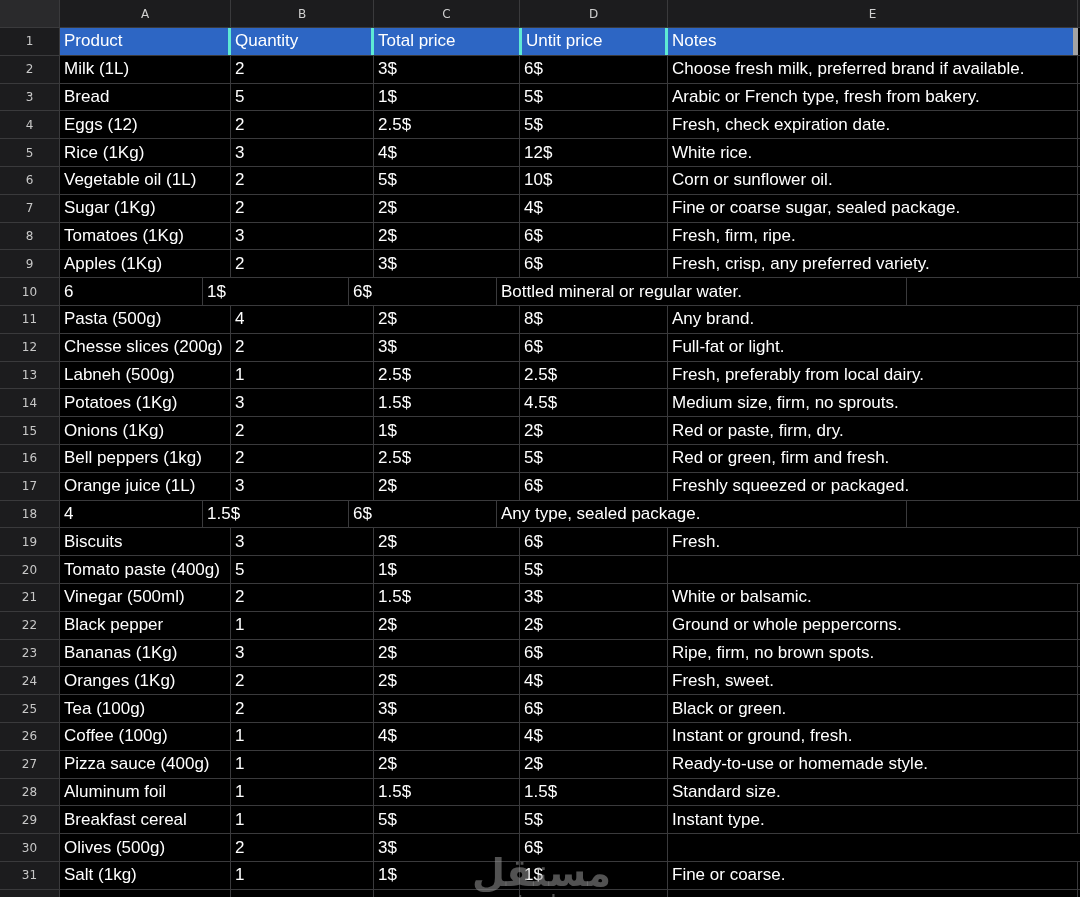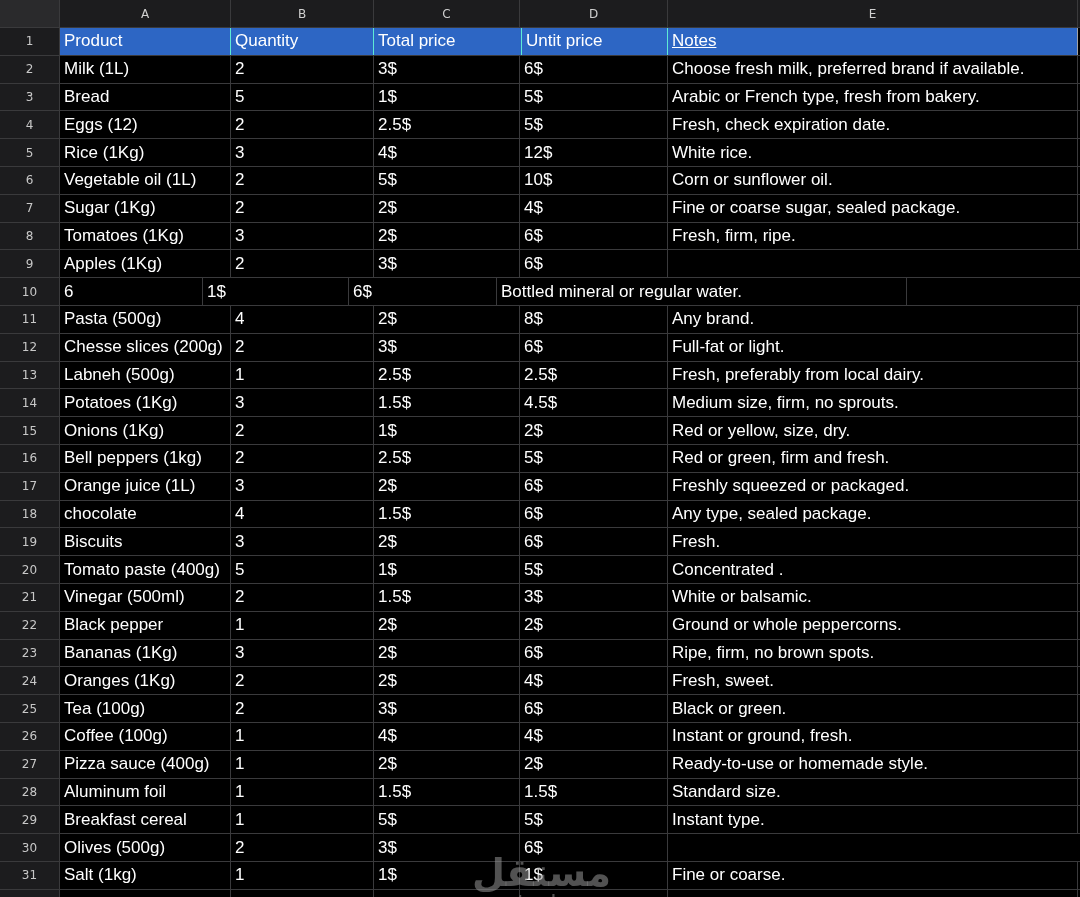--- a/index.html
+++ b/index.html
@@ -74,25 +74,24 @@
       box-sizing: border-box;
       background: #000000;
     }
     .w-a { width: 171px; flex: 0 0 171px; }
     .w-b { width: 143px; flex: 0 0 143px; }
     .w-c { width: 146px; flex: 0 0 146px; }
     .w-d { width: 148px; flex: 0 0 148px; }
     .w-e { width: 410px; flex: 0 0 410px; }
     .header .cell {
       background: #2d66c4;
-      border-right: 1px solid #5eead4;
+      border-right: 3px solid #5eead4;
     }
     .header .cell.last {
-      border-right: 1px solid #a3a3a3;
-      text-decoration: underline;
+      border-right: 5px solid #a3a3a3;
     }
     .watermark {
       position: absolute;
       left: 472px;
       top: 815px;
       width: 140px;
       text-align: left;
       color: rgba(150,150,150,0.55);
       pointer-events: none;
       margin-top: 38px;
@@ -187,20 +186,21 @@
         <div class="cell w-c">2$</div>
         <div class="cell w-d">6$</div>
         <div class="cell w-e">Fresh, firm, ripe.</div>
       </div>
       <div class="row">
         <div class="rownum">9</div>
         <div class="cell w-a">Apples (1Kg)</div>
         <div class="cell w-b">2</div>
         <div class="cell w-c">3$</div>
         <div class="cell w-d">6$</div>
+        <div class="cell w-e">Fresh, crisp, any preferred variety.</div>
       </div>
       <div class="row">
         <div class="rownum">10</div>
         <div class="cell w-b">6</div>
         <div class="cell w-c">1$</div>
         <div class="cell w-d">6$</div>
         <div class="cell w-e">Bottled mineral or regular water.</div>
       </div>
       <div class="row">
         <div class="rownum">11</div>
@@ -233,61 +233,59 @@
         <div class="cell w-c">1.5$</div>
         <div class="cell w-d">4.5$</div>
         <div class="cell w-e">Medium size, firm, no sprouts.</div>
       </div>
       <div class="row">
         <div class="rownum">15</div>
         <div class="cell w-a">Onions (1Kg)</div>
         <div class="cell w-b">2</div>
         <div class="cell w-c">1$</div>
         <div class="cell w-d">2$</div>
-        <div class="cell w-e">Red or yellow, size, dry.</div>
+        <div class="cell w-e">Red or paste, firm, dry.</div>
       </div>
       <div class="row">
         <div class="rownum">16</div>
         <div class="cell w-a">Bell peppers (1kg)</div>
         <div class="cell w-b">2</div>
         <div class="cell w-c">2.5$</div>
         <div class="cell w-d">5$</div>
         <div class="cell w-e">Red or green, firm and fresh.</div>
       </div>
       <div class="row">
         <div class="rownum">17</div>
         <div class="cell w-a">Orange juice (1L)</div>
         <div class="cell w-b">3</div>
         <div class="cell w-c">2$</div>
         <div class="cell w-d">6$</div>
         <div class="cell w-e">Freshly squeezed or packaged.</div>
       </div>
       <div class="row">
         <div class="rownum">18</div>
-        <div class="cell w-a">chocolate</div>
         <div class="cell w-b">4</div>
         <div class="cell w-c">1.5$</div>
         <div class="cell w-d">6$</div>
         <div class="cell w-e">Any type, sealed package.</div>
       </div>
       <div class="row">
         <div class="rownum">19</div>
         <div class="cell w-a">Biscuits</div>
         <div class="cell w-b">3</div>
         <div class="cell w-c">2$</div>
         <div class="cell w-d">6$</div>
         <div class="cell w-e">Fresh.</div>
       </div>
       <div class="row">
         <div class="rownum">20</div>
         <div class="cell w-a">Tomato paste (400g)</div>
         <div class="cell w-b">5</div>
         <div class="cell w-c">1$</div>
         <div class="cell w-d">5$</div>
-        <div class="cell w-e">Concentrated .</div>
       </div>
       <div class="row">
         <div class="rownum">21</div>
         <div class="cell w-a">Vinegar (500ml)</div>
         <div class="cell w-b">2</div>
         <div class="cell w-c">1.5$</div>
         <div class="cell w-d">3$</div>
         <div class="cell w-e">White or balsamic.</div>
       </div>
       <div class="row">

